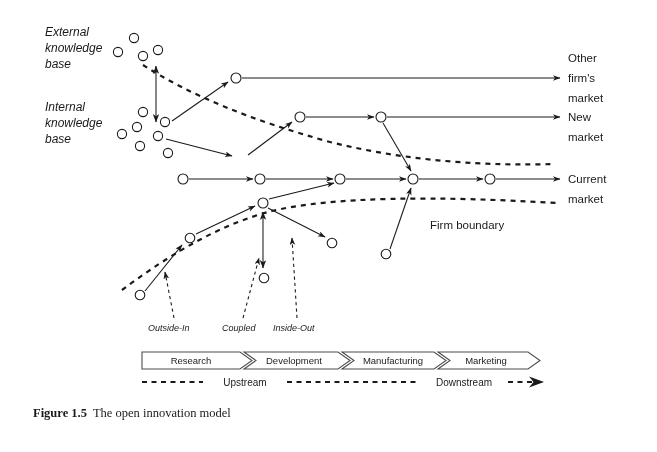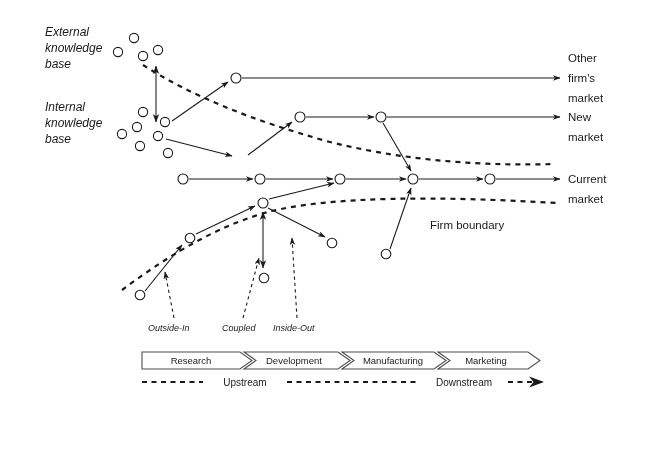--- a/index.html
+++ b/index.html
@@ -242,14 +242,17 @@
 
     <g>
       <line class="dash-flow" x1="142" y1="382" x2="203" y2="382"></line>
       <text class="lbl-flow" x="245" y="386" text-anchor="middle">Upstream</text>
       <line class="dash-flow" x1="287" y1="382" x2="420" y2="382"></line>
       <text class="lbl-flow" x="464" y="386" text-anchor="middle">Downstream</text>
       <line class="dash-flow" x1="508" y1="382" x2="543" y2="382" marker-end="url(#arrowBig)"></line>
     </g>
   </svg>
 
+  <div class="caption">
+    <b>Figure 1.5</b><span class="cap-text">The open innovation model</span>
+  </div>
 
 </div>
 
 </body></html>

